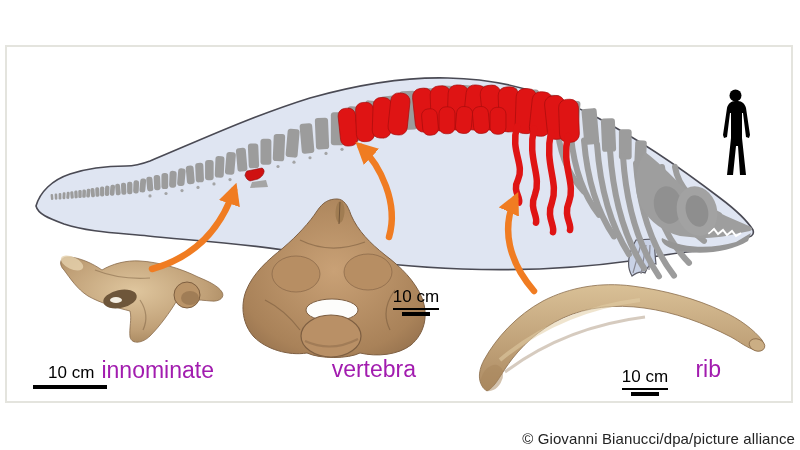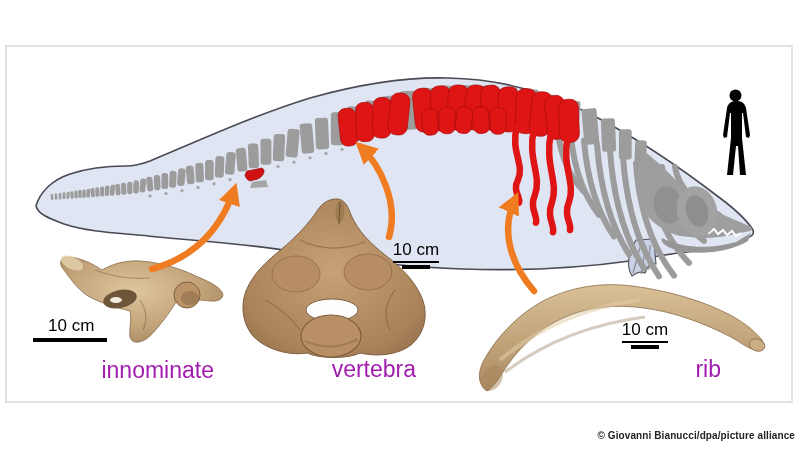--- a/index.html
+++ b/index.html
@@ -2,27 +2,27 @@
 <html><head>
 <meta charset="utf-8">
 <style>
   html,body{margin:0;padding:0;background:#ffffff;}
   .stage{position:relative;width:800px;height:450px;background:#ffffff;overflow:hidden;
          font-family:"Liberation Sans",sans-serif;}
   .panel{position:absolute;left:5px;top:45px;width:784px;height:354px;
          border:2px solid #e4e4de;background:#ffffff;}
   svg.fig{position:absolute;left:0;top:0;}
   .bone-label{position:absolute;width:160px;text-align:right;font-size:23px;color:#a21caf;}
-  .scale{position:absolute;color:#000;}
+  .scale{position:absolute;color:#000;margin-top:47px;}
   .scale .txt{font-size:17px;display:inline-block;}
   .scale .txt.underlined{border-bottom:2px solid #000;padding-bottom:1px;}
   .scale .bar{background:#000;height:4px;}
   .scale.centered{width:48px;text-align:center;}
   .scale.centered .bar{margin:2px auto 0 auto;}
-  .credit{position:absolute;right:5px;top:430px;font-size:10px;font-weight:700;
+  .credit{position:absolute;right:5px;top:430px;font-size:15px;font-weight:400;
           color:#242424;letter-spacing:0.1px;}
 </style>
 </head>
 <body>
 
 <div class="stage">
   <div class="panel"></div>
 
   <svg class="fig" width="800" height="450" viewBox="0 0 800 450">
     <defs>

